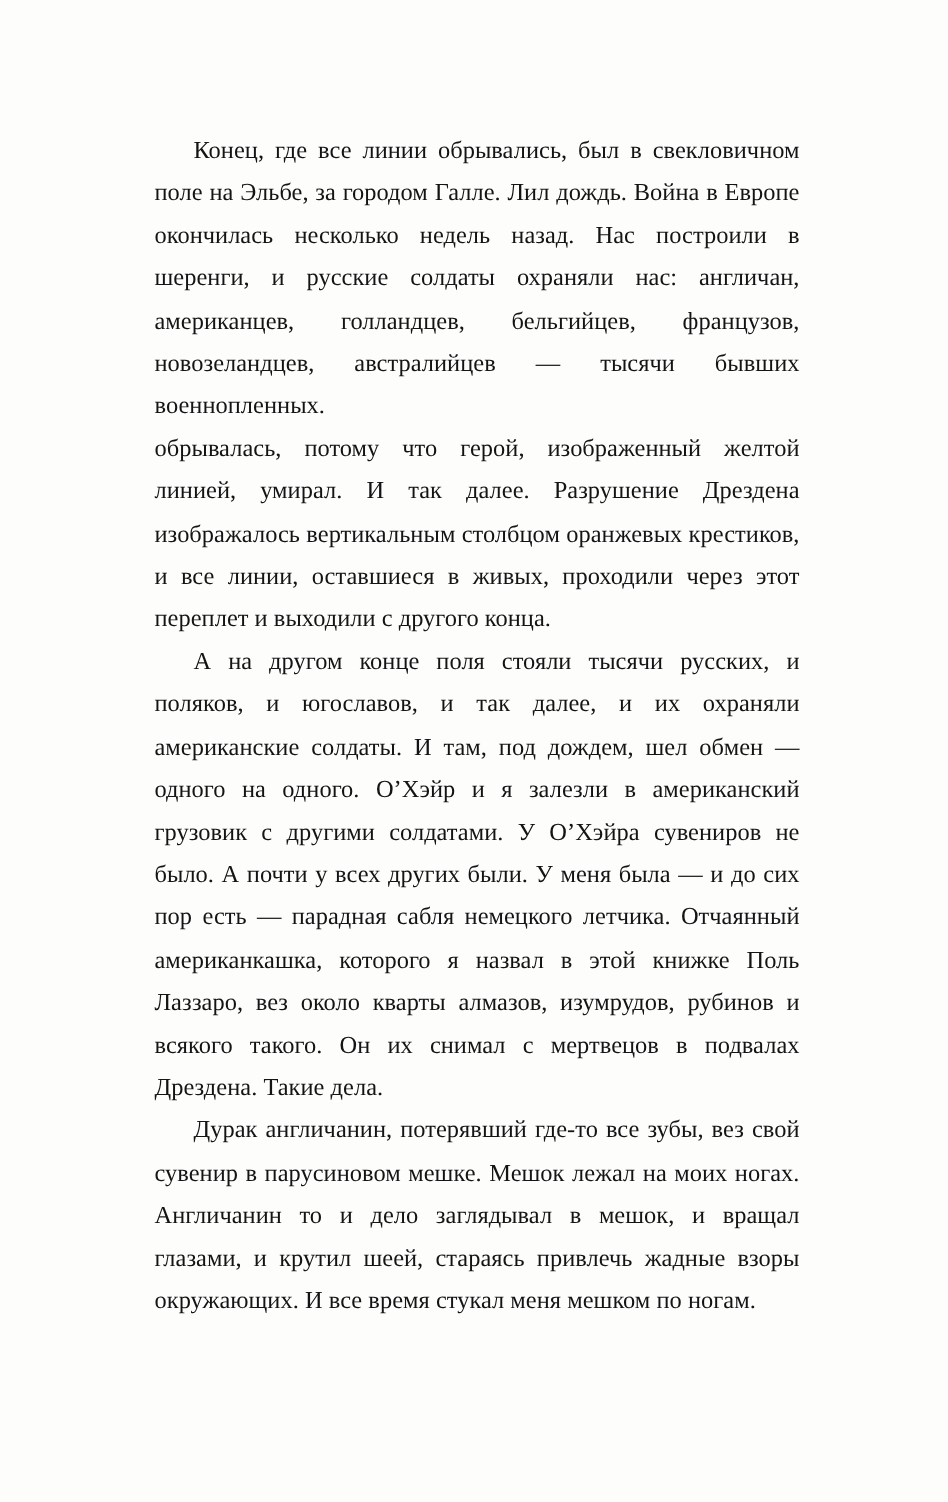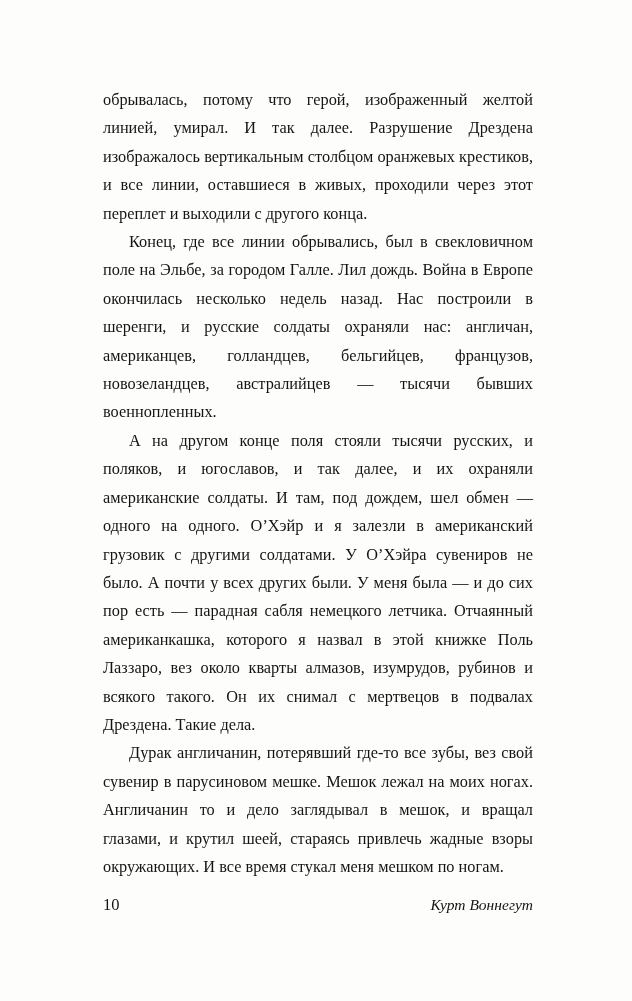--- a/index.html
+++ b/index.html
@@ -60,24 +60,20 @@
     color: #141414;
     font-family: "Liberation Serif", serif;
   }
 </style>
 </head>
 <body>
 
 <div class="page">
 
   <div class="text-block">
+    <p class="para indent">Конец, где все линии обрывались, был в свекловичном поле на Эльбе, за городом Галле. Лил дождь. Война в Европе окончилась несколько недель назад. Нас построили в шеренги, и русские солдаты охраняли нас: англичан, американцев, голландцев, бельгийцев, французов, новозеландцев, австралийцев — тысячи бывших военнопленных.</p>
     <p class="para">обрывалась, потому что герой, изображенный желтой линией, умирал. И так далее. Разрушение Дрездена изображалось вертикальным столбцом оранжевых крестиков, и все линии, оставшиеся в живых, проходили через этот переплет и выходили с другого конца.</p>
-    <p class="para indent">Конец, где все линии обрывались, был в свекловичном поле на Эльбе, за городом Галле. Лил дождь. Война в Европе окончилась несколько недель назад. Нас построили в шеренги, и русские солдаты охраняли нас: англичан, американцев, голландцев, бельгийцев, французов, новозеландцев, австралийцев — тысячи бывших военнопленных.</p>
     <p class="para indent">А на другом конце поля стояли тысячи русских, и поляков, и югославов, и так далее, и их охраняли американские солдаты. И там, под дождем, шел обмен — одного на одного. О’Хэйр и я залезли в американский грузовик с другими солдатами. У О’Хэйра сувениров не было. А почти у всех других были. У меня была — и до сих пор есть — парадная сабля немецкого летчика. Отчаянный американкашка, которого я назвал в этой книжке Поль Лаззаро, вез около кварты алмазов, изумрудов, рубинов и всякого такого. Он их снимал с мертвецов в подвалах Дрездена. Такие дела.</p>
     <p class="para indent">Дурак англичанин, потерявший где-то все зубы, вез свой сувенир в парусиновом мешке. Мешок лежал на моих ногах. Англичанин то и дело заглядывал в мешок, и вращал глазами, и крутил шеей, стараясь привлечь жадные взоры окружающих. И все время стукал меня мешком по ногам.</p>
   </div>
 
-  <div class="footer">
-    <span class="folio">10</span>
-    <span class="running-title">Курт Воннегут</span>
-  </div>
 
 </div>
 
 </body></html>

